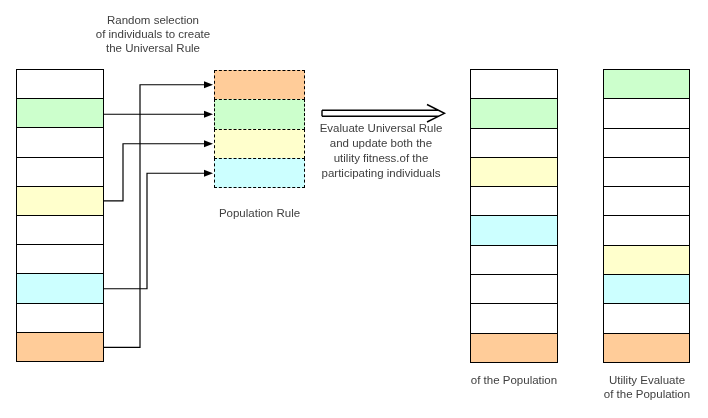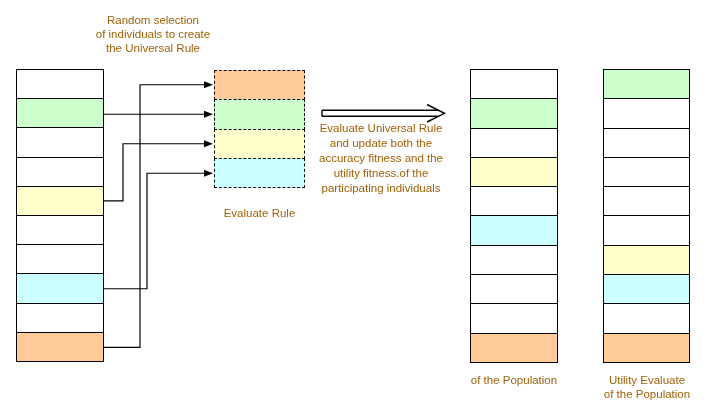--- a/index.html
+++ b/index.html
@@ -1,18 +1,18 @@
 <!DOCTYPE html>
 <html><head>
 <meta charset="utf-8">
 <style>
   html,body{margin:0;padding:0;background:#fff;}
   .canvas{
     position:relative;width:708px;height:418px;background:#ffffff;
-    font-family:"Liberation Sans",sans-serif;color:#a16207;overflow:hidden;
+    font-family:"Liberation Sans",sans-serif;color:#404040;overflow:hidden;
   }
   .column{position:absolute;display:flex;flex-direction:column;}
   .cell{flex:1;border:1px solid #000;margin-top:-1px;box-sizing:border-box;}
   .cell:first-child{margin-top:0;}
   .cell.dashed{border-style:dashed;}
   .txt{position:absolute;text-align:center;font-size:11.5px;line-height:14px;}
   .process-txt{line-height:15px;}
   .process-txt div{white-space:nowrap;}
   svg.overlay{position:absolute;left:0;top:0;pointer-events:none;}
 </style>
@@ -50,30 +50,29 @@
       <div class="cell" style="background: rgb(255, 255, 255);"></div>
       <div class="cell" style="background: rgb(255, 204, 153);"></div>
     </div>
 
   <div class="column" id="universal-rule-box" style="left:214px;top:70px;width:91px;height:118px;">
       <div class="cell dashed" style="background: rgb(255, 204, 153);"></div>
       <div class="cell dashed" style="background: rgb(204, 255, 204);"></div>
       <div class="cell dashed" style="background: rgb(255, 255, 204);"></div>
       <div class="cell dashed" style="background: rgb(204, 255, 255);"></div>
     </div>
-  <div class="txt" style="left:210px;top:206px;width:99px;">Evaluate Rule</div>
+  <div class="txt" style="left:210px;top:206px;width:99px;">Population Rule</div>
 
   <svg class="overlay" style="left:318px;top:100px;" width="132" height="28">
     <path d="M4 10.3 H120.5 M4 16.3 H120.5 M4 10.3 V16.3 M109 4.5 L126.5 13.3 L109 22" fill="none" stroke="#000" stroke-width="1.4"></path>
   </svg>
 
   <div class="txt process-txt" style="left:296px;top:121px;width:170px;">
     <div>Evaluate Universal Rule</div>
     <div>and update both the</div>
-    <div>accuracy fitness and the</div>
     <div>utility fitness.of the</div>
     <div>participating individuals</div>
   </div>
 
   <div class="column" id="accuracy-column" style="left:470px;top:69px;width:88px;height:294px;">
       <div class="cell" style="background: rgb(255, 255, 255);"></div>
       <div class="cell" style="background: rgb(204, 255, 204);"></div>
       <div class="cell" style="background: rgb(255, 255, 255);"></div>
       <div class="cell" style="background: rgb(255, 255, 204);"></div>
       <div class="cell" style="background: rgb(255, 255, 255);"></div>

